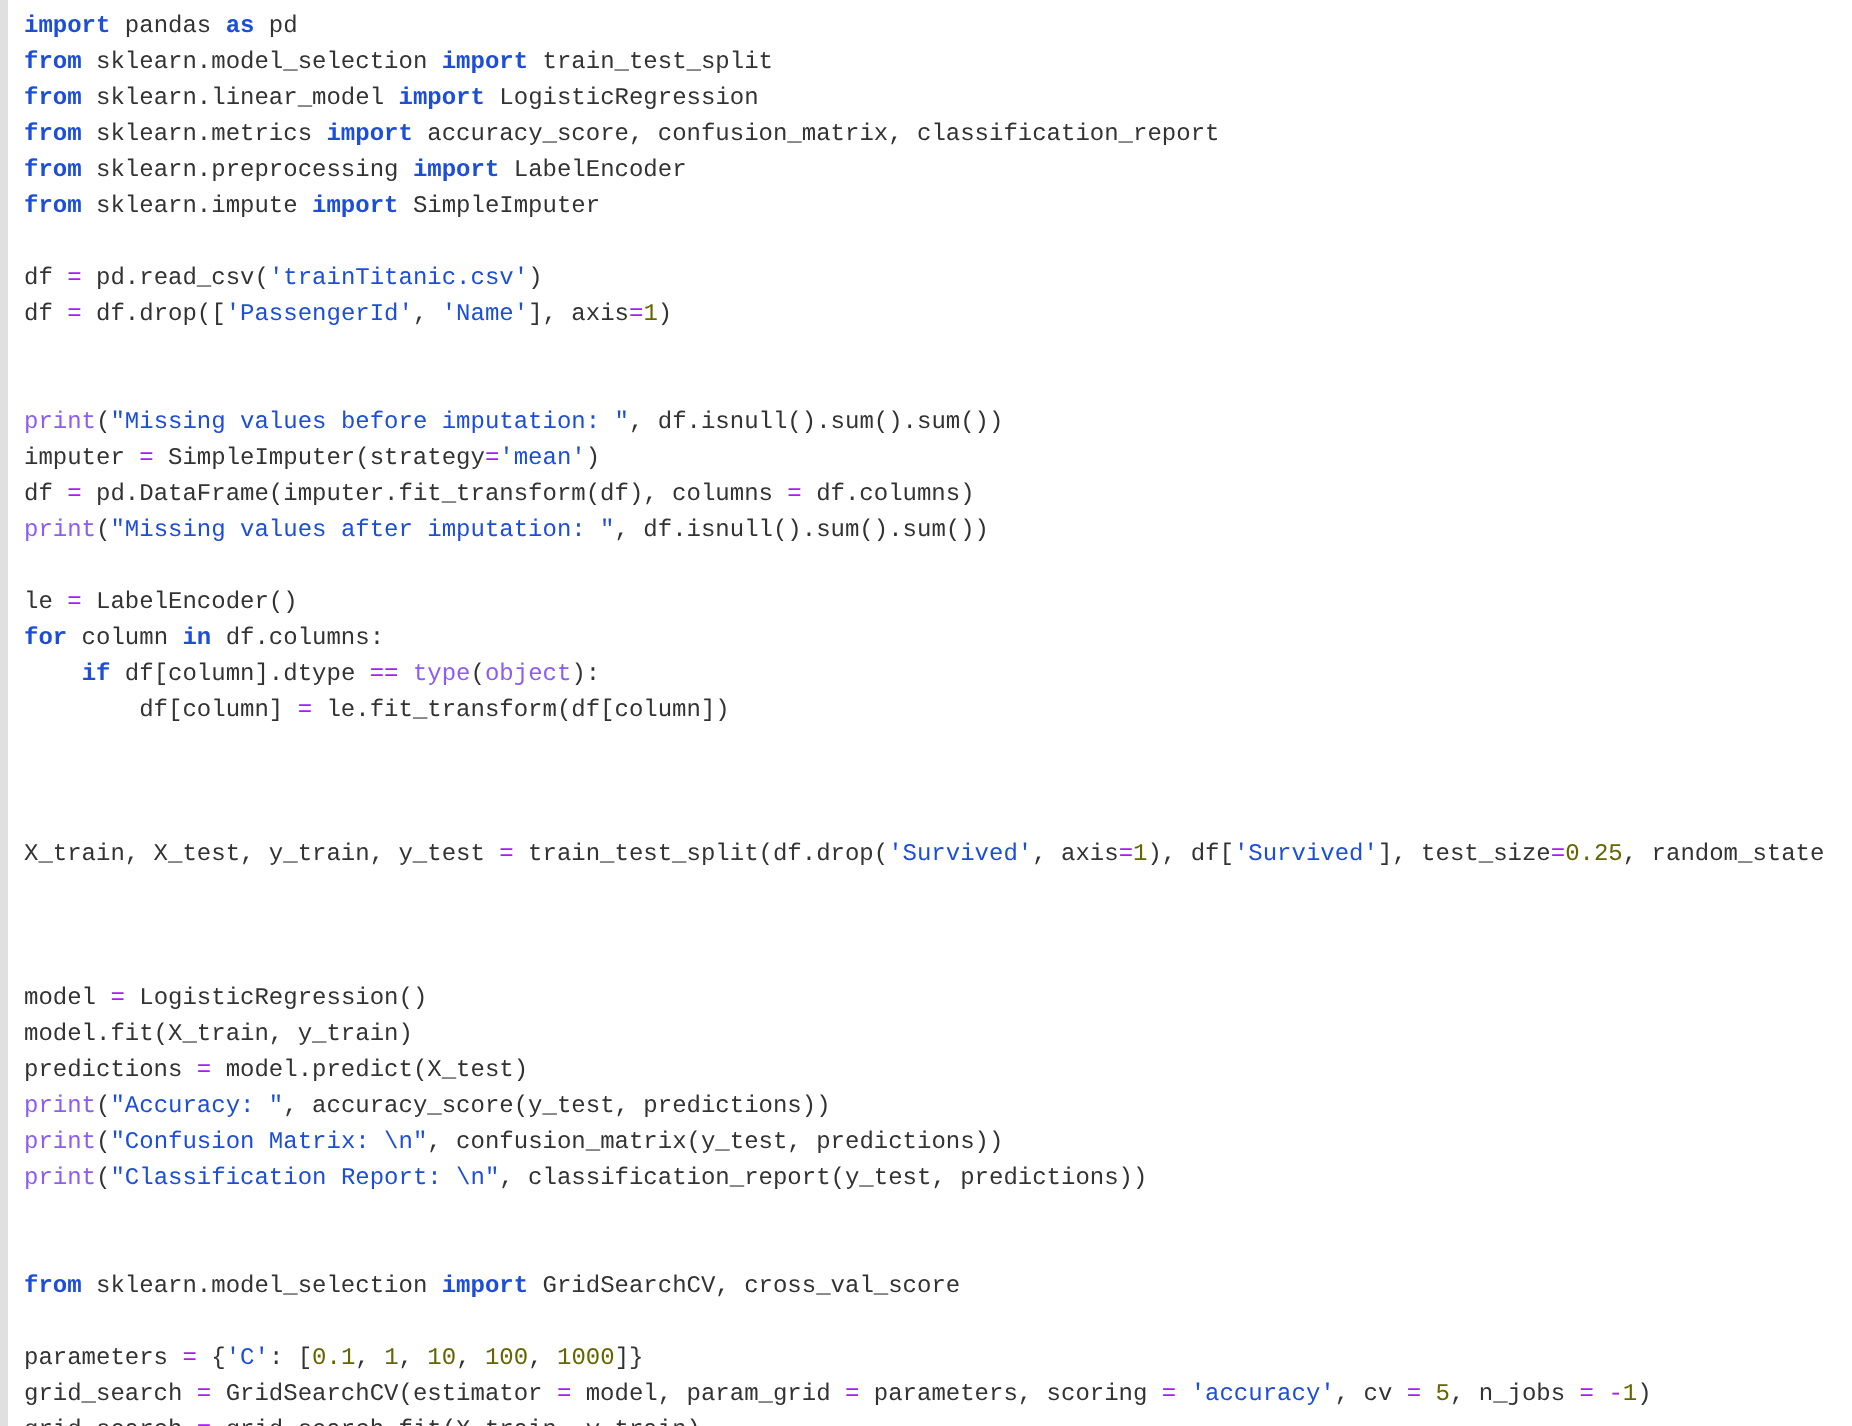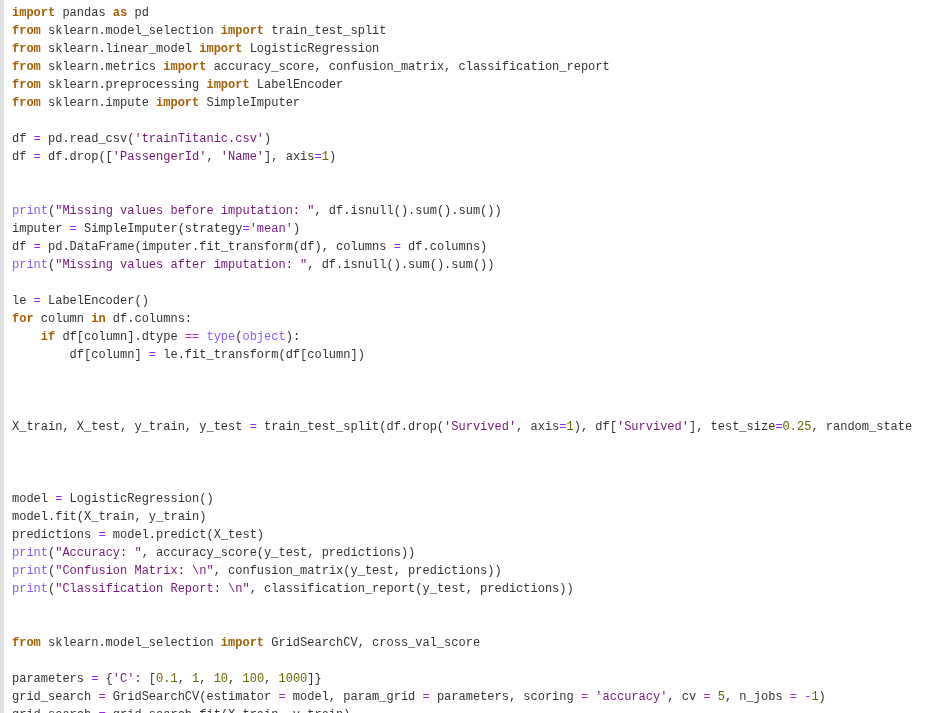--- a/index.html
+++ b/index.html
@@ -18,23 +18,23 @@
       left: -8px;
       top: 2px;
       font-size: 10px;
       color: #666;
     }
     .code-cell {
       background: #fff;
       white-space: pre;
       overflow-x: auto;
     }
-    .kw { color: #a16207; font-weight: bold; }
+    .kw { color: #1d4ed8; font-weight: bold; }
     .nm { color: #333; }
-    .str { color: #701a75; }
+    .str { color: #1d4ed8; }
     .num { color: #666600; }
     .op { color: #a020f0; }
     .builtin { color: #8b5cf6; }
     .py-line { display: block; }
   </style>
 </head>
 <body>
 
 <span class="run-marker">▸</span>
 

